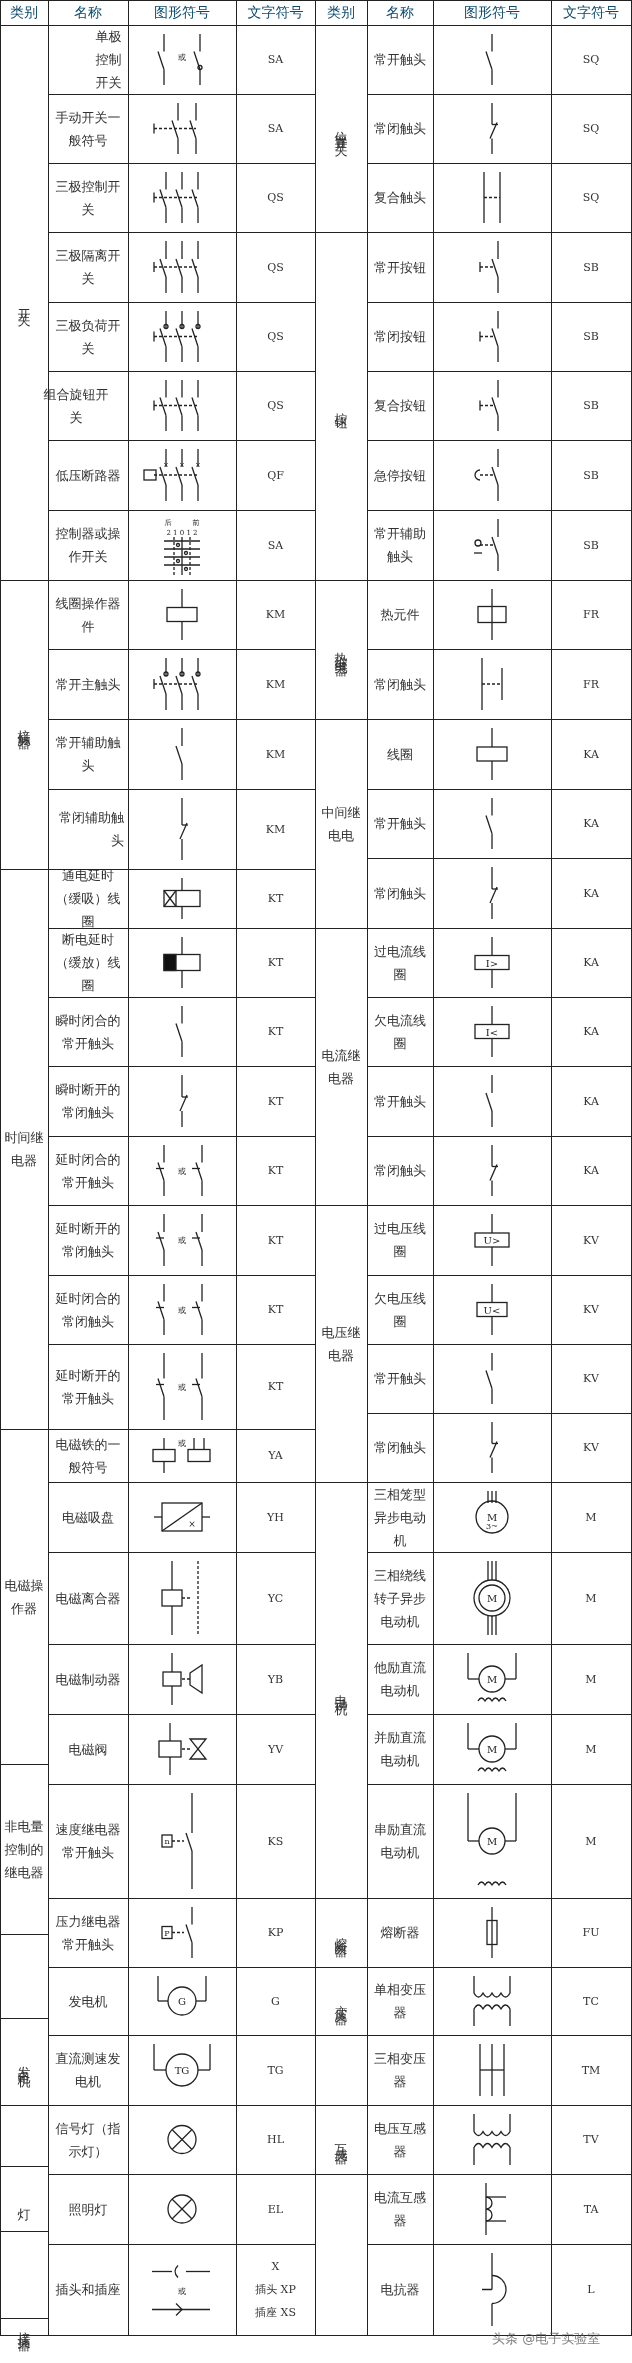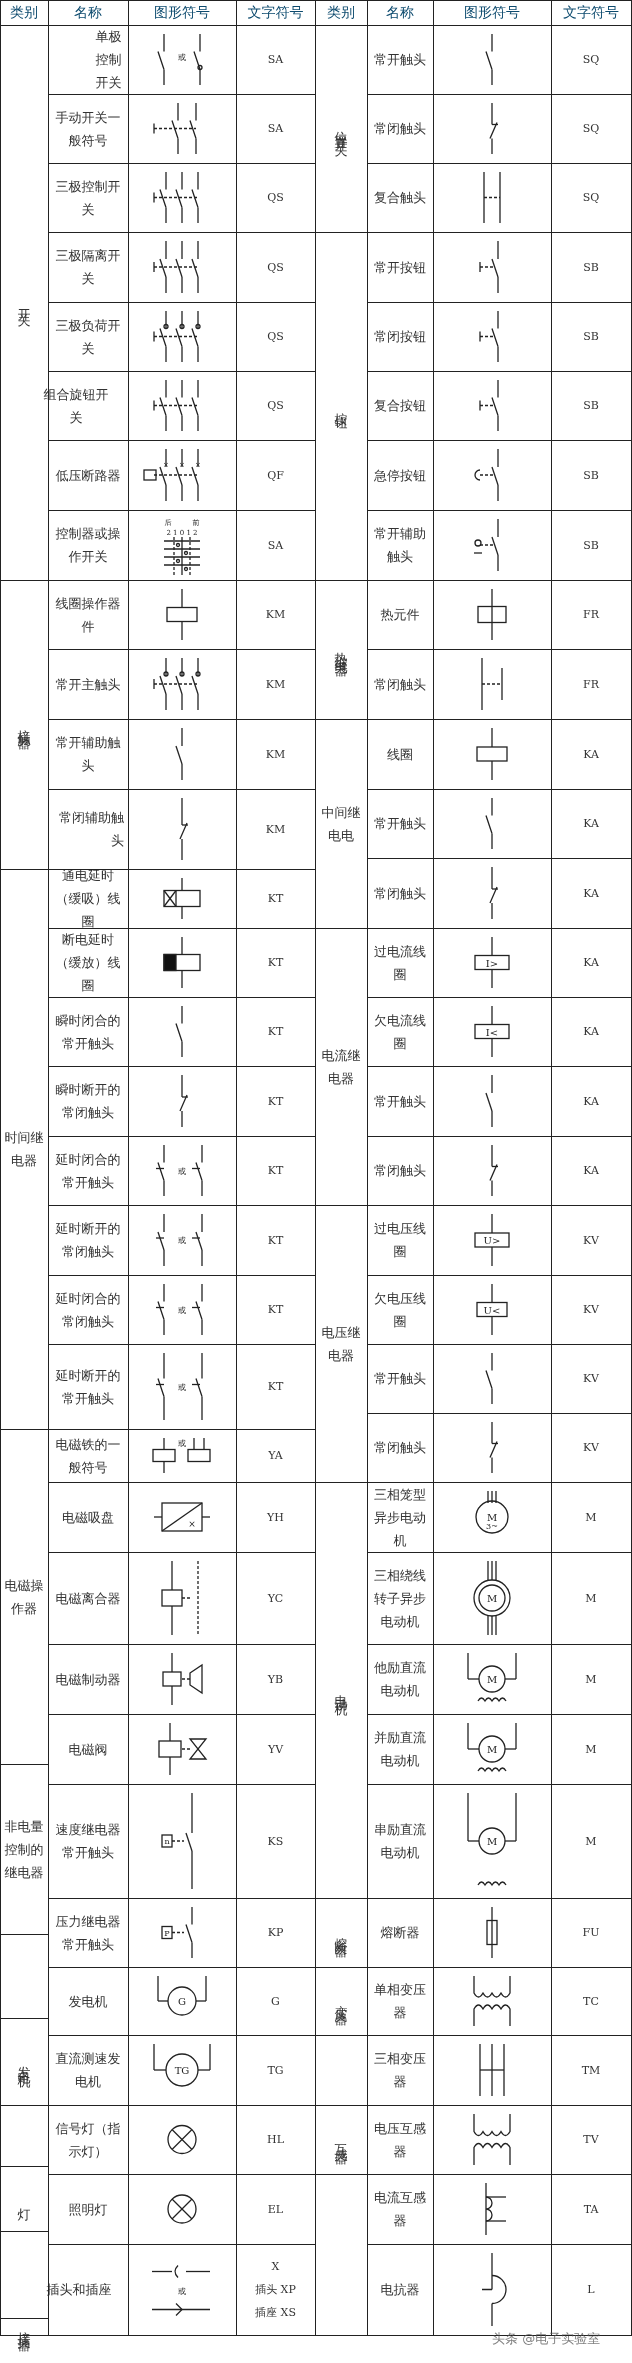--- a/index.html
+++ b/index.html
@@ -760,21 +760,21 @@
           <circle cx="53" cy="34" r="14"></circle>
           <line x1="43" y1="24" x2="63" y2="44"></line>
           <line x1="63" y1="24" x2="43" y2="44"></line>
         </g>
       </svg>
     </div>
     <div class="cell code" style="left: 236px; top: 2174px; width: 79px; height: 70px;">
       <span style="white-space: pre-line;">EL</span>
     </div>
     <div class="hl" style="left: 48px; top: 2174px; width: 267px;"></div>
-    <div class="cell name" style="left: 39px; top: 2244px; width: 80px; height: 91px;">
+    <div class="cell name" style="left: 48px; top: 2244px; width: 80px; height: 91px;">
       <span style="white-space: pre-line;">插头和插座</span>
     </div>
     <div class="cell symbol" style="left: 128px; top: 2244px; width: 108px; height: 91px;">
       <svg width="106" height="89" viewBox="0 0 106 89">
         <g class="sym">
           <line x1="23" y1="26.5" x2="43" y2="26.5"></line>
           <path d="M49 20.5 q-6 6 0 12"></path>
           <line x1="57" y1="26.5" x2="81" y2="26.5"></line>
           <text x="53" y="48.5" font-size="8" text-anchor="middle" fill="#222" stroke="none" font-family="DejaVu Serif, serif">或</text>
           <line x1="23" y1="64.5" x2="81" y2="64.5"></line>

